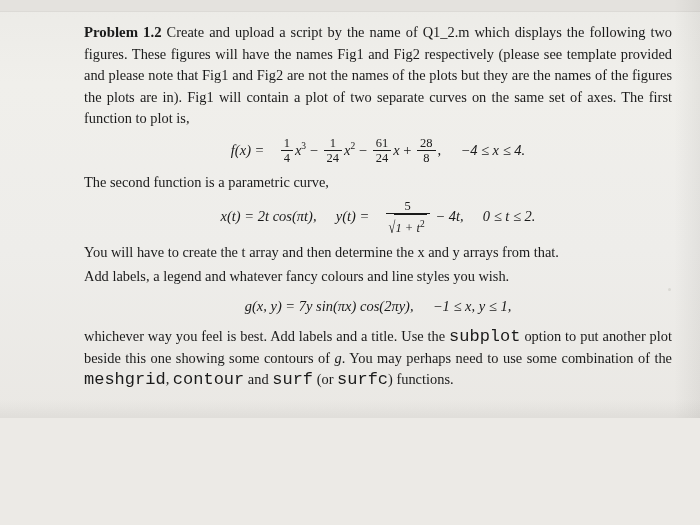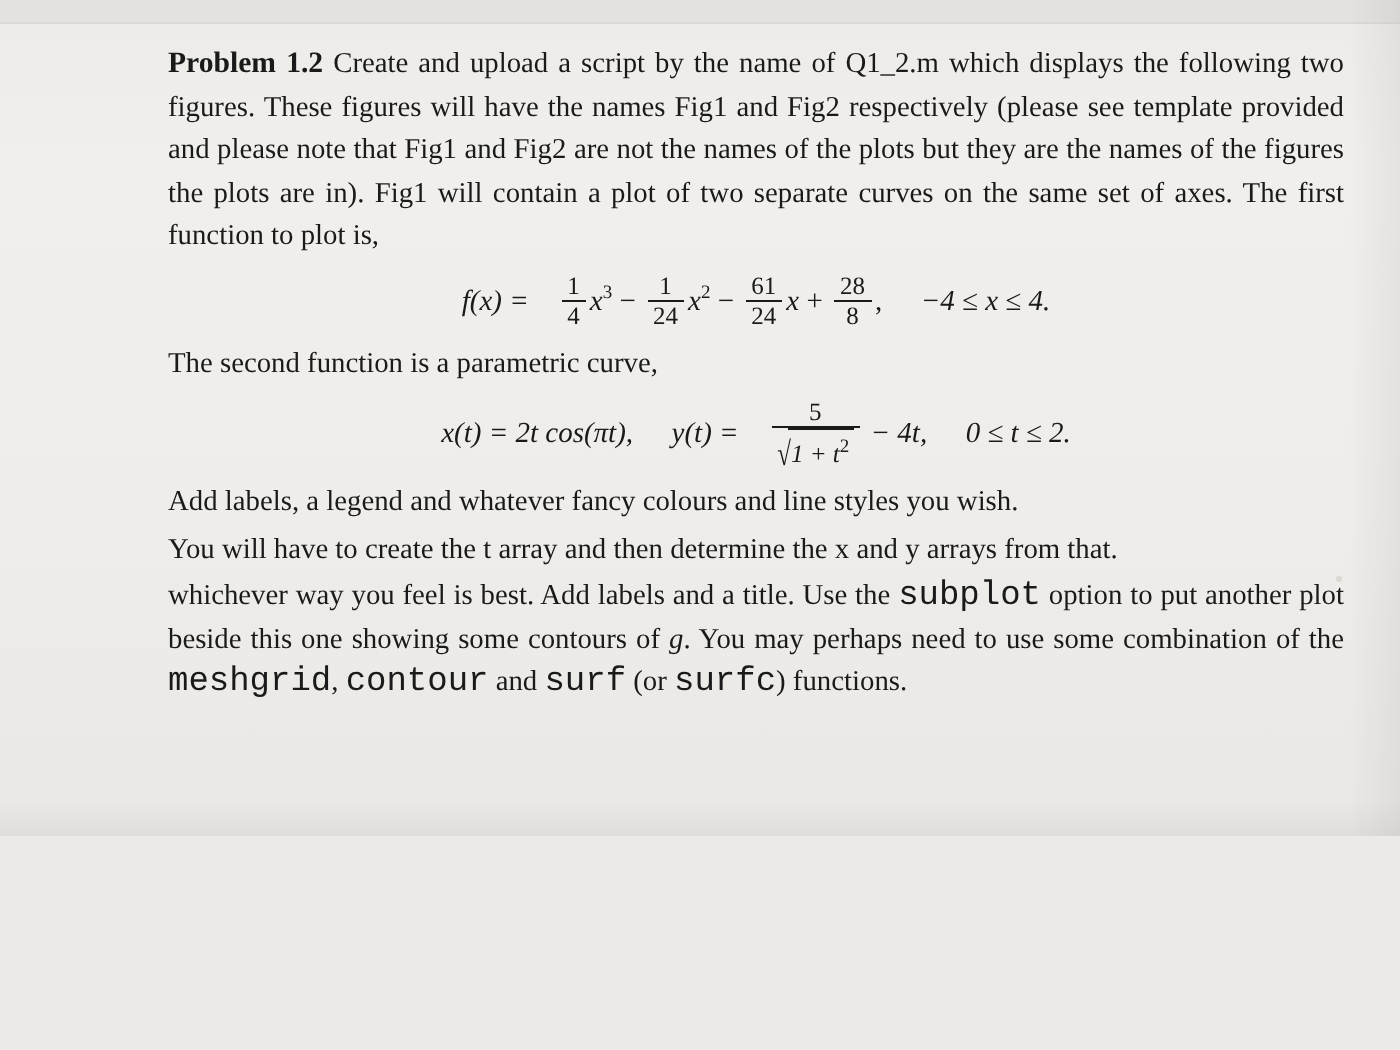--- a/index.html
+++ b/index.html
@@ -163,25 +163,32 @@
         <span class="frac">
           <span class="num">5</span>
           <span class="den"><span class="radical">√</span><span class="sqrt"><span class="it">1 + t</span><span class="sup">2</span></span></span>
         </span>
         <span class="it">− 4t,</span>
         <span class="sp"></span>
         <span class="it">0 ≤ t ≤ 2.</span>
       </span>
     </div>
 
-    <p class="para">Add labels, a legend and whatever fancy colours and line styles you wish.</p>
     <p class="para">
       <span>You will have to create the t array and then determine the x and y arrays from that.</span>
     </p>
+    <p class="para">Add labels, a legend and whatever fancy colours and line styles you wish.</p>
 
+    <div class="eq" style="margin-top:11px;margin-bottom:11px;">
+      <span class="eq-wrap">
+        <span class="it">g(x, y) = 7y sin(πx) cos(2πy),</span>
+        <span class="sp"></span>
+        <span class="it">−1 ≤ x, y ≤ 1,</span>
+      </span>
+    </div>
 
     <p class="para">
       <span>whichever way you feel is best. Add labels and a title. Use the </span><span class="mono">subplot</span><span> option to put another plot beside this one showing some contours of </span><span class="it">g</span><span>. You may perhaps need to use some combination of the </span><span class="mono">meshgrid</span><span>, </span><span class="mono">contour</span><span> and </span><span class="mono">surf</span><span> (or </span><span class="mono">surfc</span><span>) functions.</span>
     </p>
 
   </div>
 
   <div class="speck" style="left:668px;top:288px;width:3px;height:3px;"></div>
   <div class="shadow-r"></div>
   <div class="shadow-b"></div>

